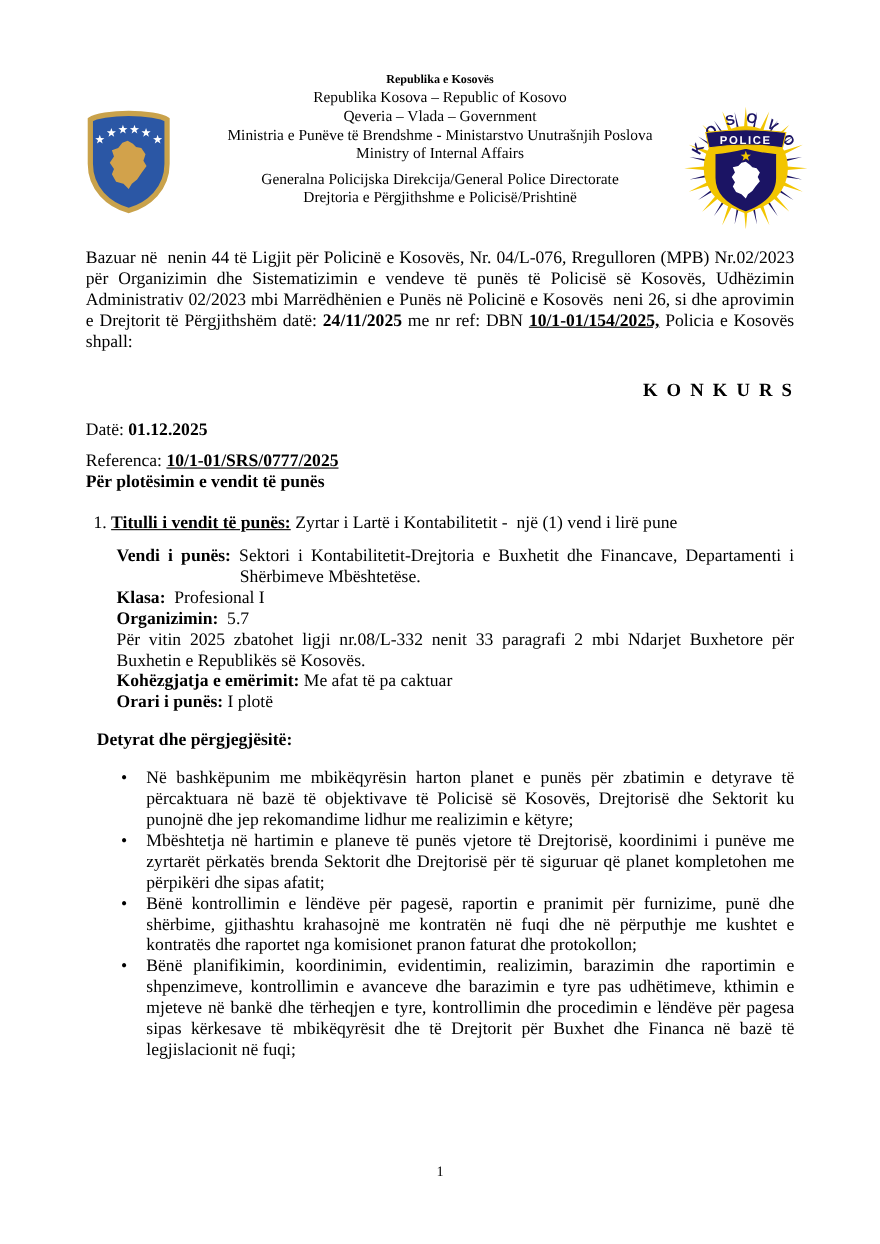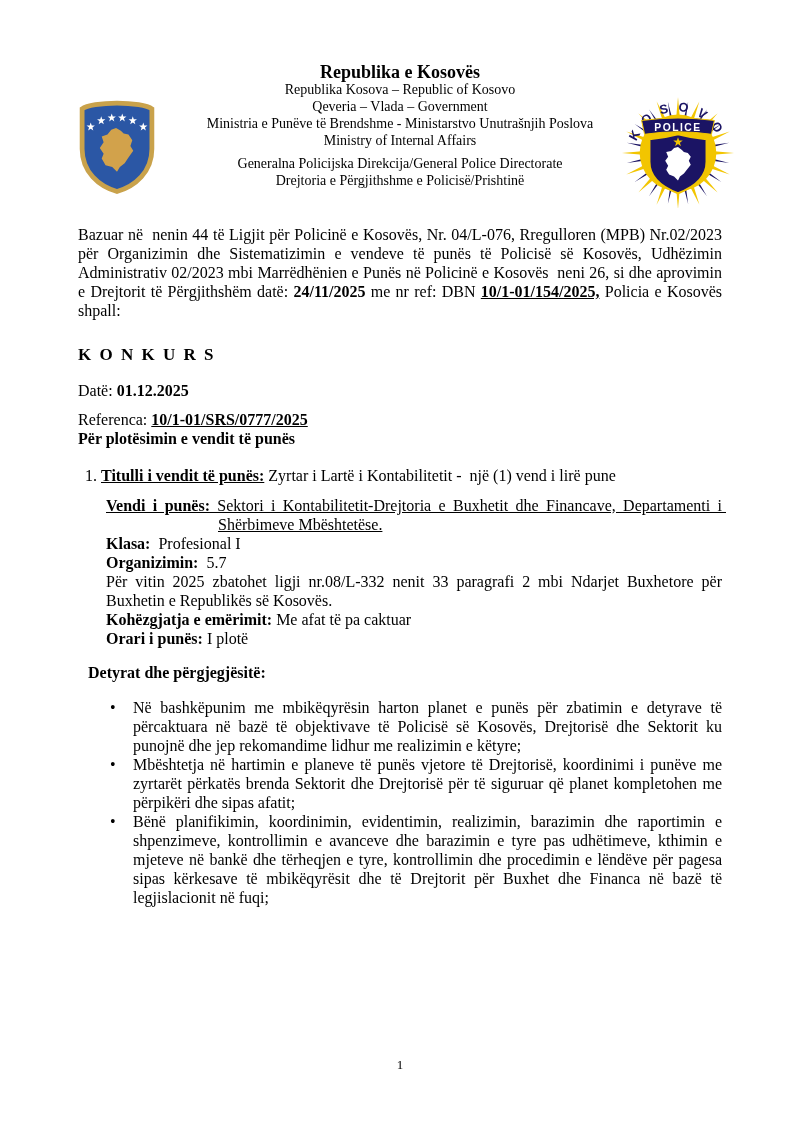--- a/index.html
+++ b/index.html
@@ -19,31 +19,31 @@
   p { margin: 0; }
   .b { font-weight: bold; }
   .u { text-decoration: underline; }
   .just { text-align: justify; }
   .prewrap { white-space: pre-wrap; }
 
   .emblem-left  { position: absolute; left: 74px;  top: 99px; width: 86px;  height: 96px; }
   .emblem-right { position: absolute; left: 616px; top: 90px; width: 124px; height: 118px; }
 
   .hdr { text-align: center; font-size: 14px; line-height: 17px; }
-  .hdr .h-bold { font-weight: bold; font-size: 18px; }
+  .hdr .h-bold { font-weight: bold; font-size: 11px; }
   .hdr-gap { height: 6px; }
 
   .intro { margin-top: 36px; }
-  .konkurs { margin-top: 25px; text-align: left; font-size: 17px; letter-spacing: 2px; font-weight: bold; }
+  .konkurs { margin-top: 25px; text-align: right; font-size: 17px; letter-spacing: 2px; font-weight: bold; }
   .dateline { margin-top: 17px; }
   .refline { margin-top: 10px; }
   .sect { font-weight: bold; }
   .titulli { margin-top: 18px; margin-left: 7px; }
   .details { margin-left: 28px; margin-top: 11px; }
-  .vendi { padding-left: 112px; text-indent: -112px; text-decoration: underline; }
+  .vendi { padding-left: 112px; text-indent: -112px; }
   .duties-h { margin-top: 15px; margin-left: 10px; font-weight: bold; }
   ul.duties { list-style: none; margin: 16px 0 0 0; padding: 0 0 0 30px; }
   ul.duties li { position: relative; padding-left: 25px; }
   ul.duties li::before { content: "\2022"; position: absolute; left: 2px; }
   .pagenum { position: absolute; left: 0; right: 0; bottom: 57px; text-align: center; font-size: 13px; }
 </style>
 </head>
 <body>
 
 <div class="page">
@@ -141,18 +141,19 @@
     <p class="prewrap"><span class="b">Organizimin:</span><span>  5.7</span></p>
     <p class="just">Për vitin 2025 zbatohet ligji nr.08/L-332 nenit 33 paragrafi 2 mbi Ndarjet Buxhetore për Buxhetin e Republikës së Kosovës.</p>
     <p class="prewrap"><span class="b">Kohëzgjatja e emërimit:</span><span> Me afat të pa caktuar</span></p>
     <p class="prewrap"><span class="b">Orari i punës:</span><span> I plotë</span></p>
   </div>
 
   <div class="duties-h">Detyrat dhe përgjegjësitë:</div>
   <ul class="duties">
     <li class="just">Në bashkëpunim me mbikëqyrësin harton planet e punës për zbatimin e detyrave të përcaktuara në bazë të objektivave të Policisë së Kosovës, Drejtorisë dhe Sektorit ku punojnë dhe jep rekomandime lidhur me realizimin e këtyre;</li>
     <li class="just">Mbështetja në hartimin e planeve të punës vjetore të Drejtorisë, koordinimi i punëve me zyrtarët përkatës brenda Sektorit dhe Drejtorisë për të siguruar që planet kompletohen me përpikëri dhe sipas afatit;</li>
+    <li class="just">Bënë kontrollimin e lëndëve për pagesë, raportin e pranimit për furnizime, punë dhe shërbime, gjithashtu krahasojnë me kontratën në fuqi dhe në përputhje me kushtet e kontratës dhe raportet nga komisionet pranon faturat dhe protokollon;</li>
     <li class="just">Bënë planifikimin, koordinimin, evidentimin, realizimin, barazimin dhe raportimin e shpenzimeve, kontrollimin e avanceve dhe barazimin e tyre pas udhëtimeve, kthimin e mjeteve në bankë dhe tërheqjen e tyre, kontrollimin dhe procedimin e lëndëve për pagesa sipas kërkesave të mbikëqyrësit dhe të Drejtorit për Buxhet dhe Financa në bazë të legjislacionit në fuqi;</li>
   </ul>
 
   <div class="pagenum">1</div>
 
 </div>
 
 </body></html>

